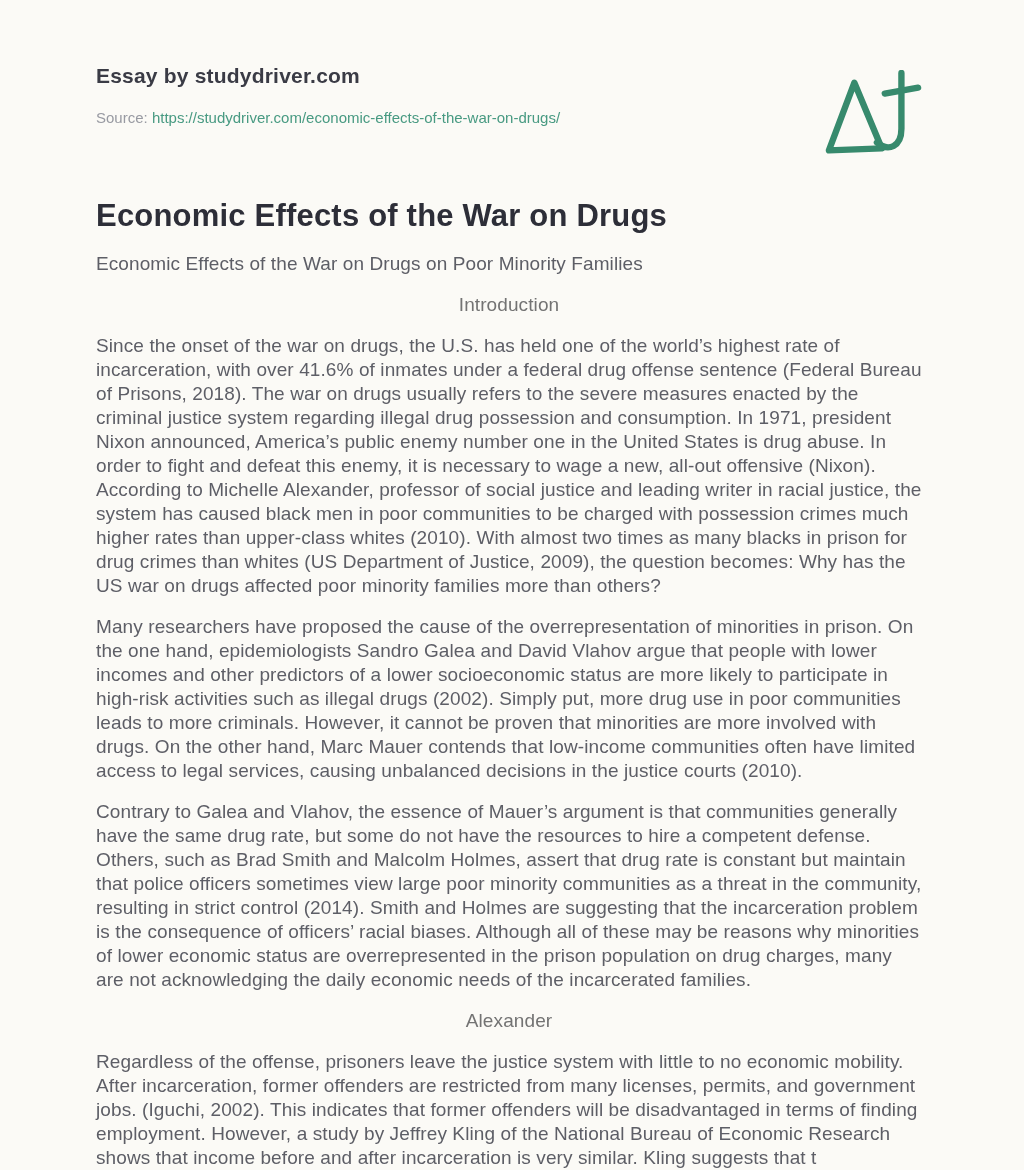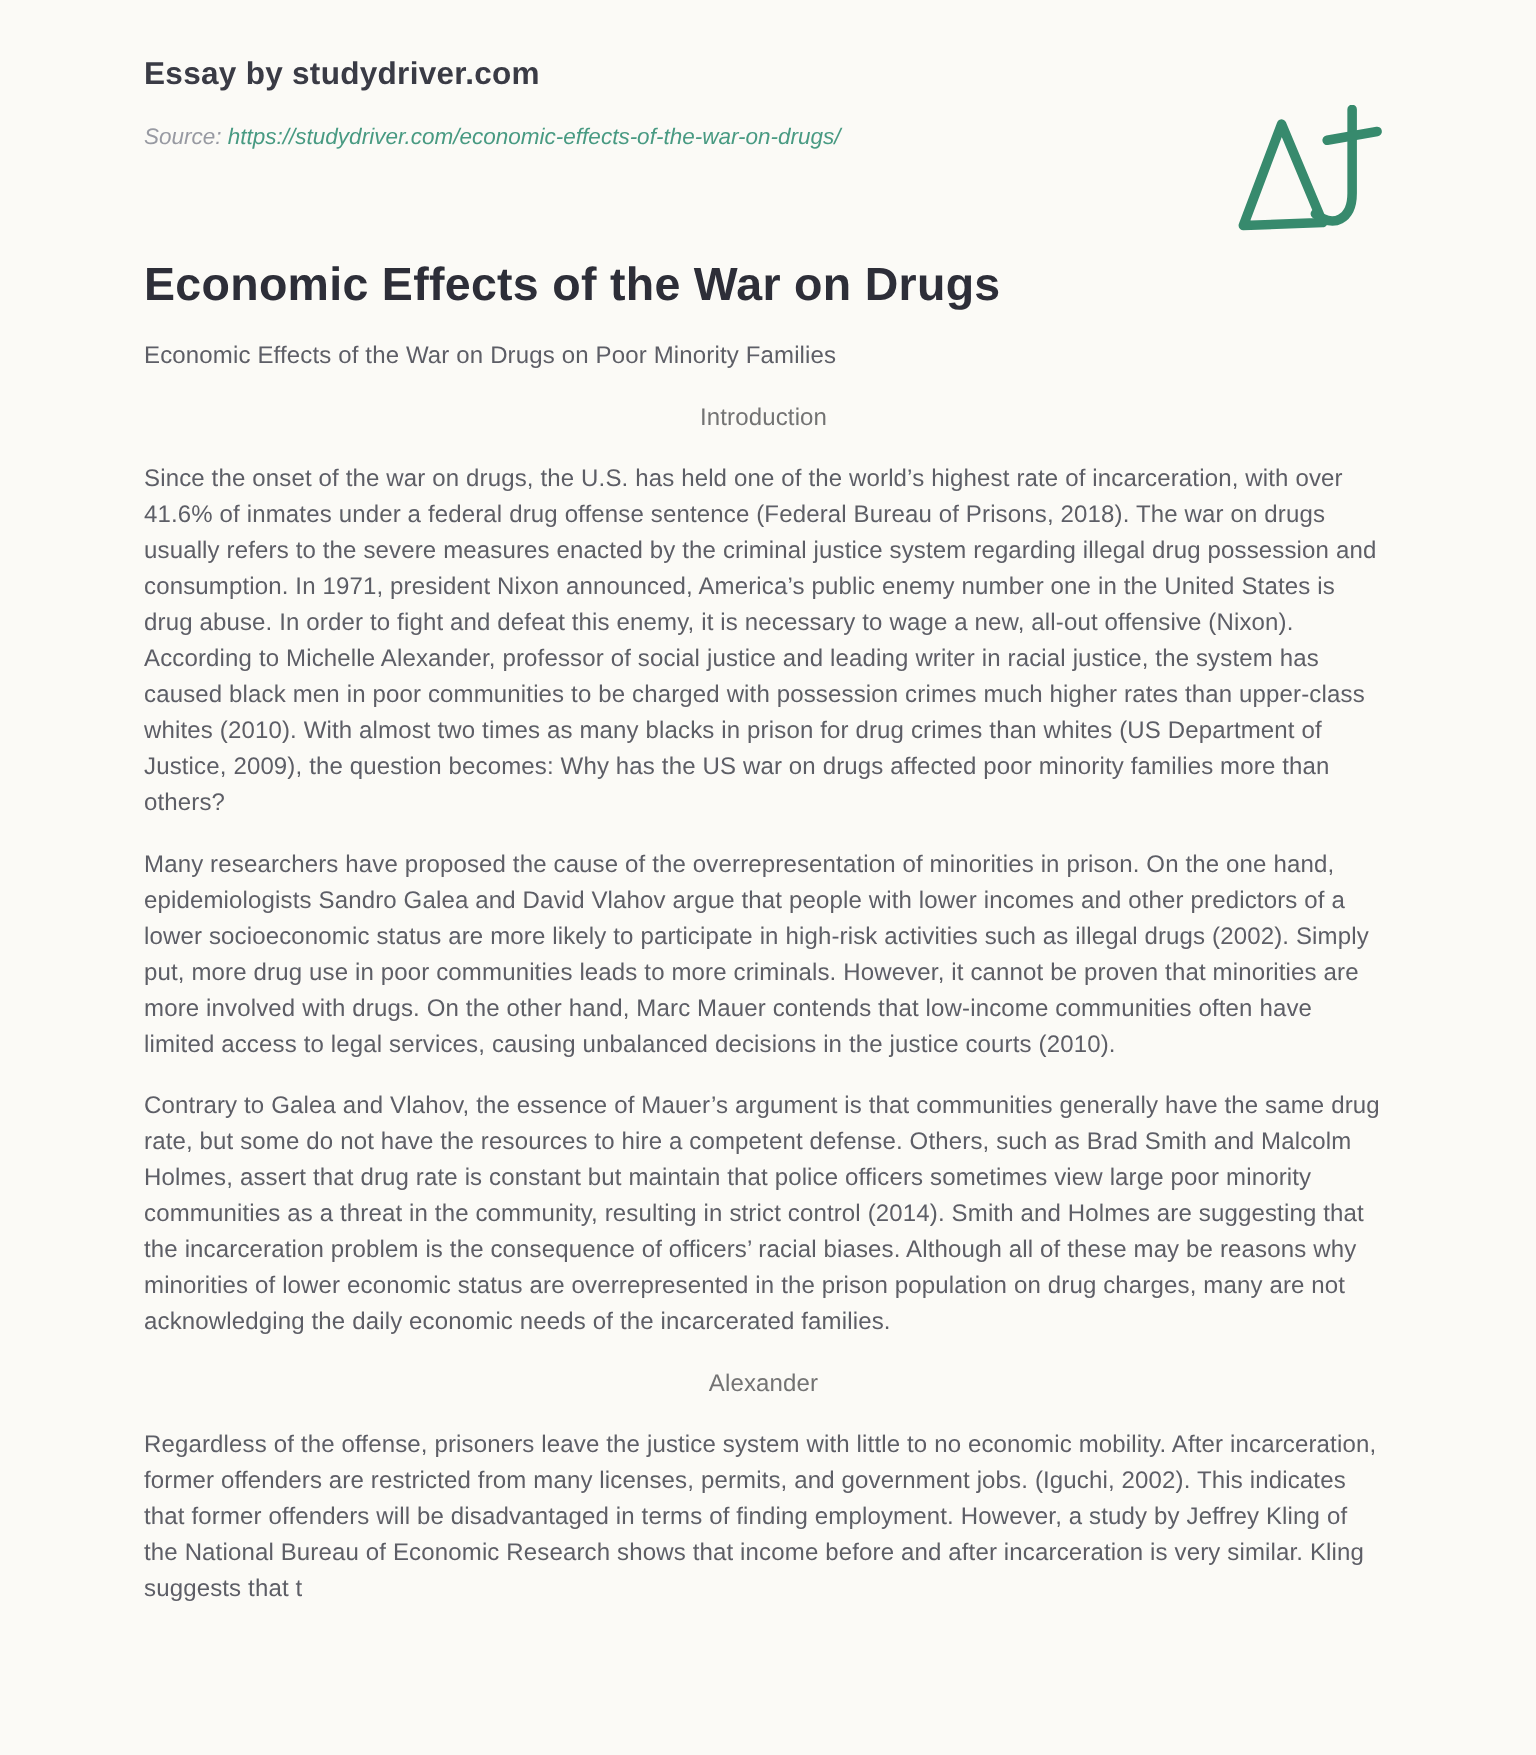--- a/index.html
+++ b/index.html
@@ -9,34 +9,33 @@
     font-family:"Liberation Sans", sans-serif;
     color:#5d5e66;
     overflow:hidden;
   }
   .page {
     position:relative;
     width:1024px;
     height:1170px;
     padding:0 102px 0 96px;
   }
-  .page-header { padding-top:38px; }
+  .page-header { padding-top:64px; }
   .brand {
     font-size:21px;
     font-weight:700;
     color:#3a3b45;
     letter-spacing:0.2px;
     line-height:24px;
   }
   .source-line {
     margin-top:20px;
     font-size:15px;
     line-height:20px;
     color:#989aa2;
-    font-style:italic;
   }
   .source-link {
     color:#489a82;
     text-decoration:none;
     cursor:pointer;
   }
   .logo {
     position:absolute;
     top:70px;
     right:102px;
@@ -46,21 +45,21 @@
   .title {
     margin:69px 0 8px 0;
     font-size:31px;
     line-height:38px;
     font-weight:700;
     color:#2d2e38;
     letter-spacing:0.2px;
   }
   .para, .subhead {
     margin-top:17px;
-    font-size:16px;
+    font-size:19px;
     line-height:24px;
     font-weight:400;
     letter-spacing:0.1px;
   }
   .para { color:#5d5e66; }
   .subhead { color:#737373;text-align:center; }
 </style>
 </head>
 <body>
 

